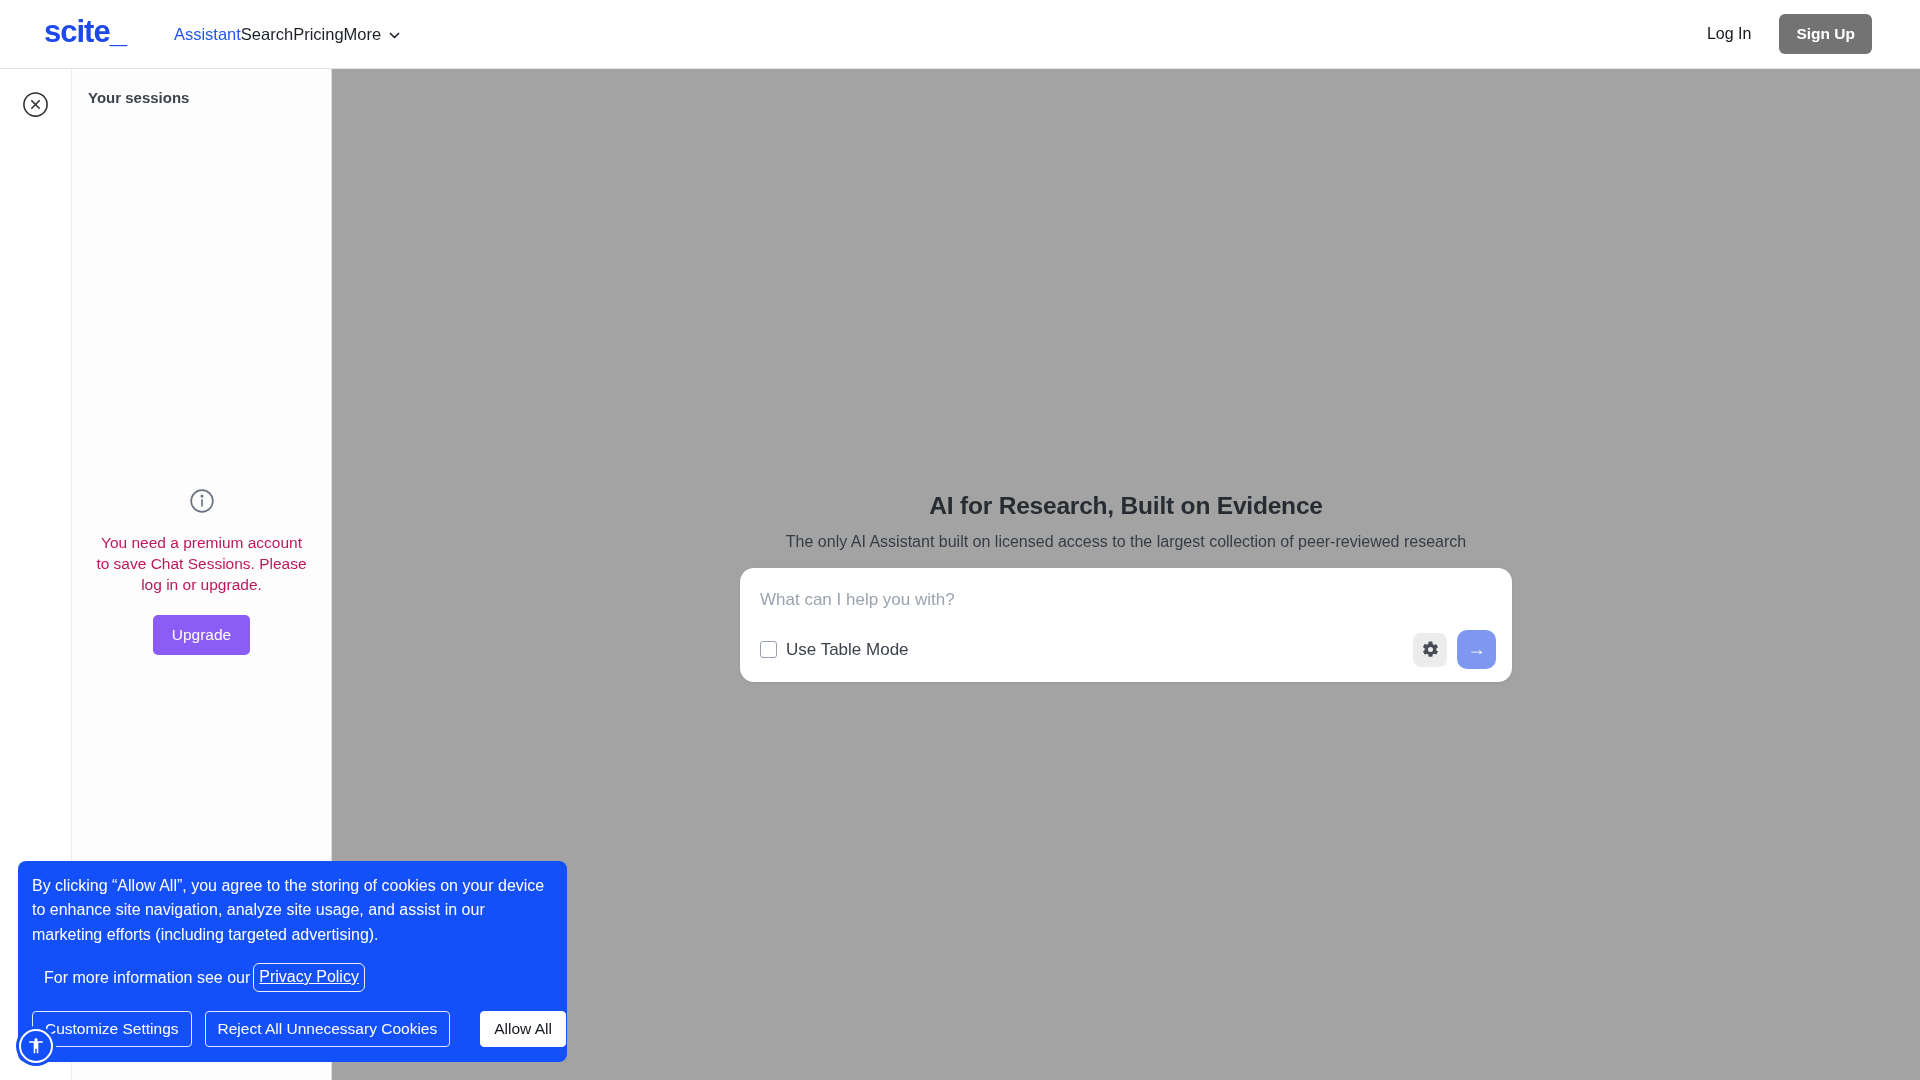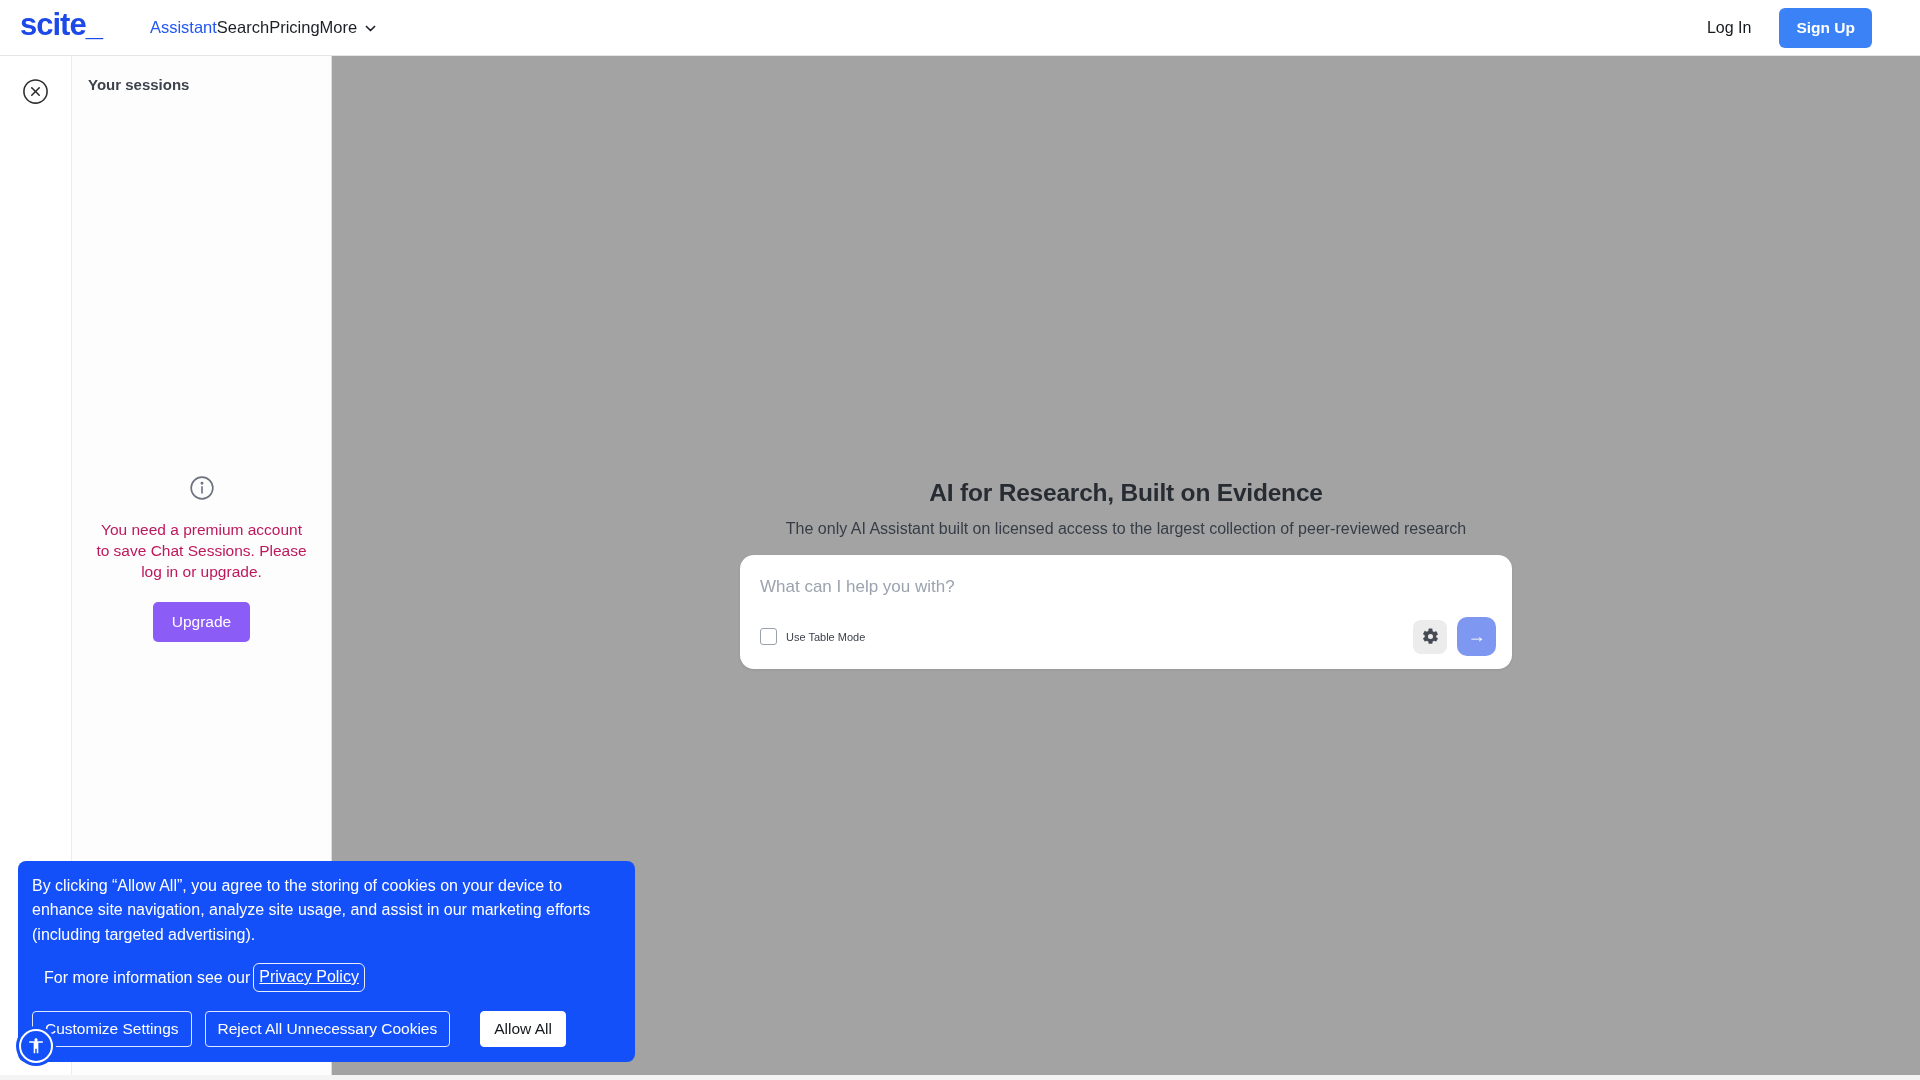--- a/index.html
+++ b/index.html
@@ -5,26 +5,26 @@
   * { margin: 0; padding: 0; box-sizing: border-box; }
   html, body { width: 1920px; height: 1080px; overflow: hidden; }
   body {
     font-family: "Liberation Sans", sans-serif;
     background: #f4f4f5;
     color: #23272f;
   }
 
   
   .header {
-    height: 56px;
+    height: 69px;
     background: #ffffff;
     border-bottom: 1px solid #e4e4e7;
     display: flex;
     align-items: center;
-    padding: 0 48px 0 20px;
+    padding: 0 48px 0 44px;
   }
   .logo {
     font-size: 31px;
     font-weight: 800;
     letter-spacing: -1px;
     color: #1d49e8;
     cursor: pointer;
     line-height: 1;
     padding-bottom: 6px;
   }
@@ -35,21 +35,21 @@
     cursor: pointer;
     display: flex;
     align-items: center;
     gap: 7px;
   }
   .nav-item.active { color: #2257f0; }
   .chevron-down { width: 13px; height: 13px; stroke: #1c2026; fill: none; stroke-width: 2; stroke-linecap: round; stroke-linejoin: round; margin-top: 2px; }
   .header-right { margin-left: auto; display: flex; align-items: center; gap: 28px; }
   .login-link { font-size: 16px; color: #15181d; cursor: pointer; }
   .signup-btn {
-    background: #3b82f6;
+    background: #737373;
     color: #ffffff;
     font-size: 15.5px;
     font-weight: 700;
     border: none;
     border-radius: 6px;
     padding: 11px 17px;
     cursor: pointer;
     font-family: inherit;
   }
 
@@ -147,21 +147,21 @@
   }
   .table-mode { display: flex; align-items: center; gap: 9px; cursor: pointer; }
   .table-mode input[type="checkbox"] {
     appearance: none;
     width: 17px; height: 17px;
     border: 1.5px solid #99a1ad;
     border-radius: 3px;
     background: #fff;
     cursor: pointer;
   }
-  .table-mode-label { font-size: 11px; color: #3c424b; text-align: center; }
+  .table-mode-label { font-size: 17px; color: #3c424b; text-align: center; }
   .prompt-actions { margin-left: auto; display: flex; align-items: center; gap: 10px; }
   .settings-btn {
     width: 34px; height: 34px;
     background: #ececec;
     border: none;
     border-radius: 8px;
     display: flex; align-items: center; justify-content: center;
     cursor: pointer;
   }
   .send-btn {
@@ -174,21 +174,21 @@
     color: #ffffff;
     font-size: 18px;
     font-family: inherit;
   }
 
   
   .cookie-banner {
     position: absolute;
     left: 18px;
     bottom: 18px;
-    width: 617px;
+    width: 549px;
     background: #1450fa;
     border-radius: 8px;
     padding: 13px 16px 15px 14px;
     color: #ffffff;
     z-index: 10;
   }
   .cookie-text { font-size: 16px; line-height: 24.5px; }
   .cookie-more { margin-top: 16px; font-size: 16px; line-height: 24px; display: flex; align-items: center; margin-left: 12px; }
   .privacy-link {
     color: #ffffff;

